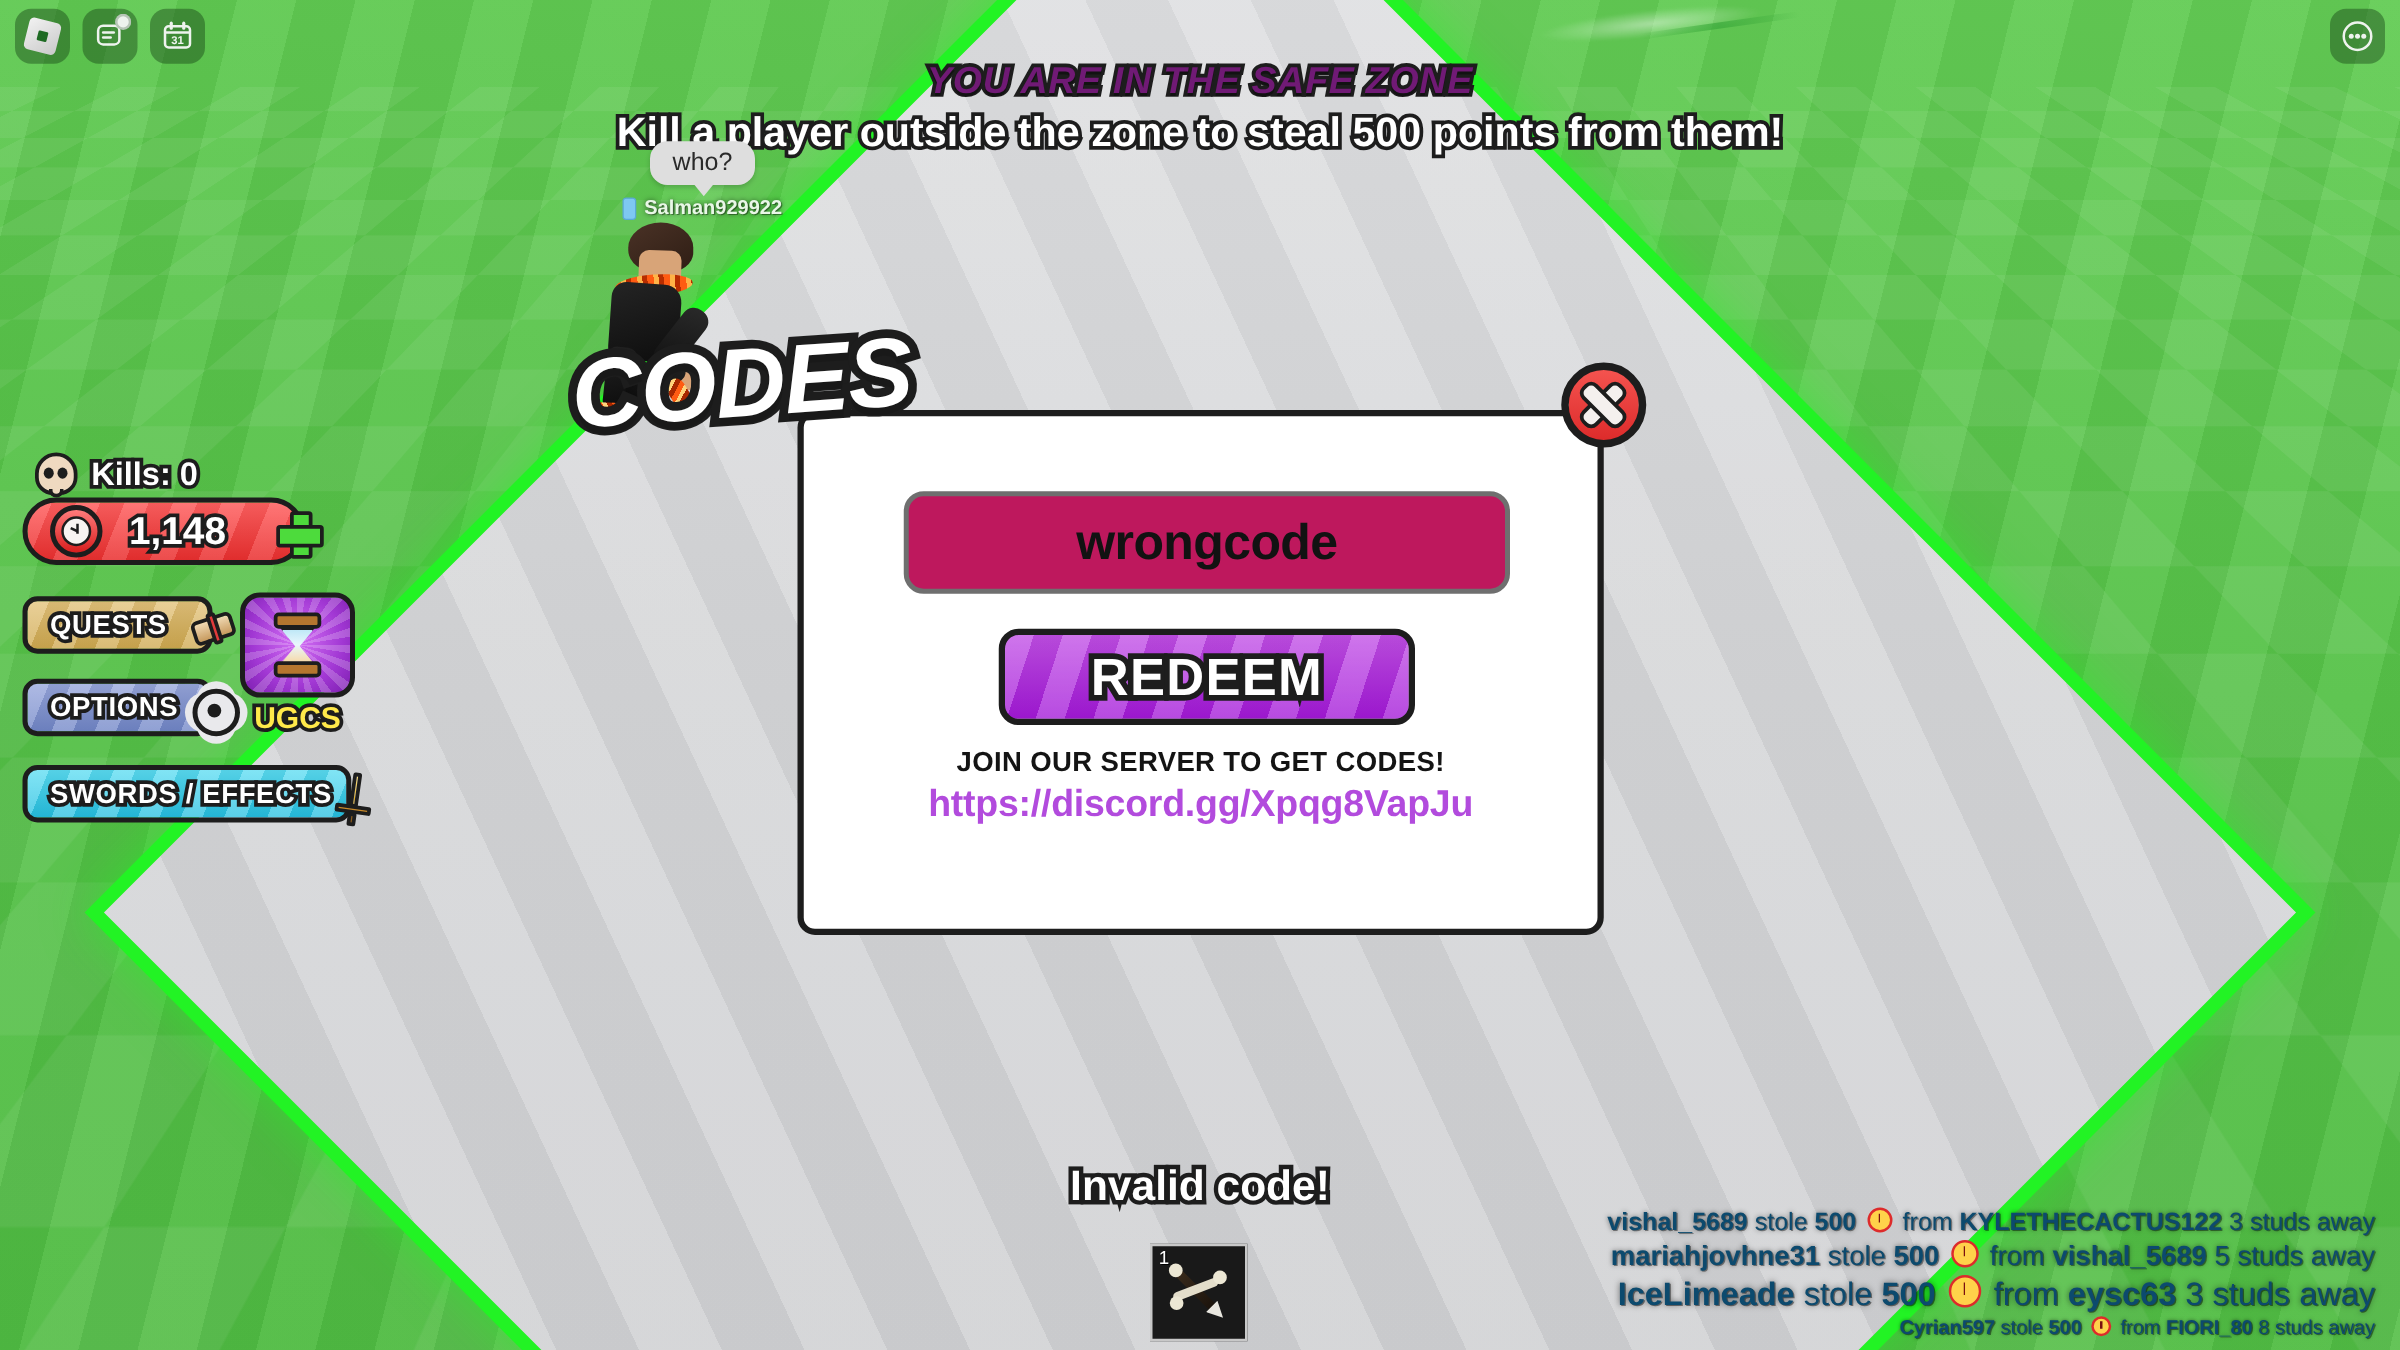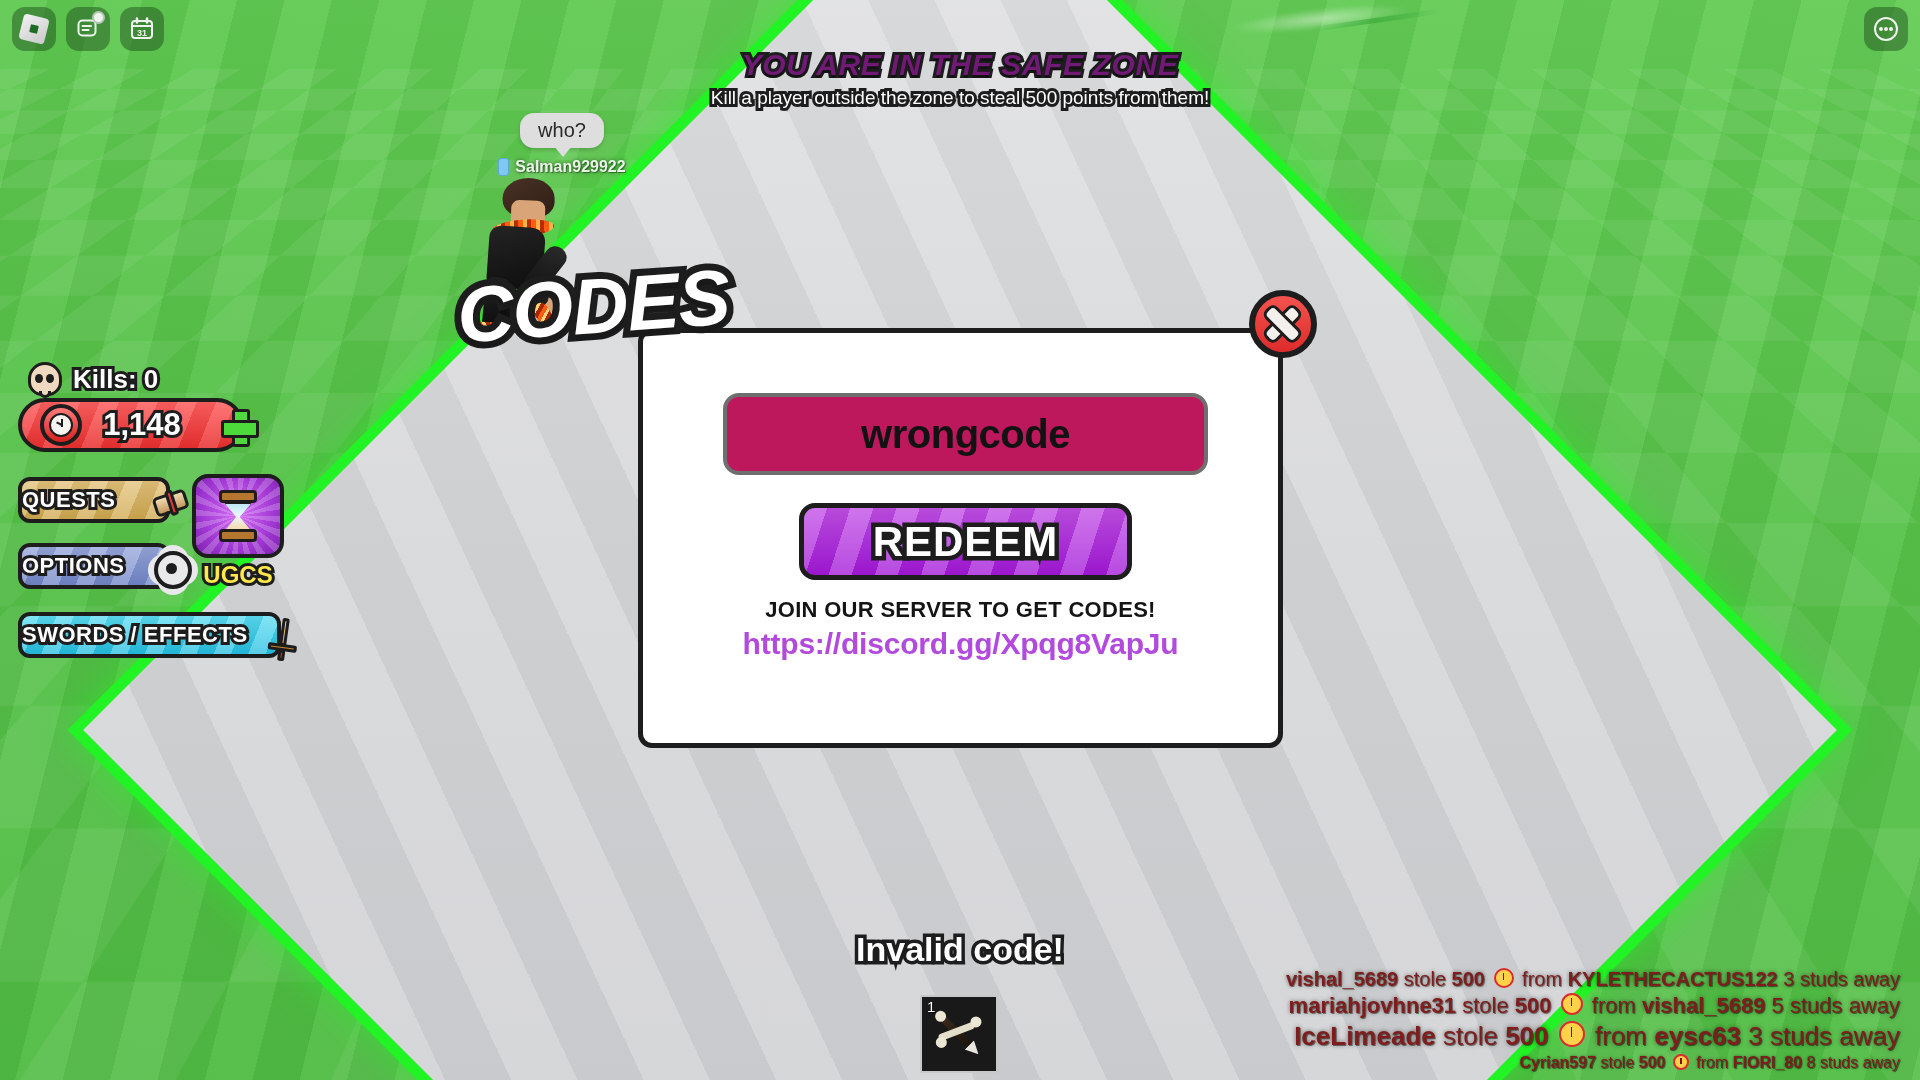--- a/index.html
+++ b/index.html
@@ -91,21 +91,21 @@
     pointer-events:none;
   }
   #safe-banner .line1{
     font-size:30px; font-weight:bold; font-style:italic; letter-spacing:.6px;
     color:#701a75;
     -webkit-text-stroke:6px #1d1d1d; paint-order:stroke fill;
     text-shadow:0 3px 0 rgba(0,0,0,.35);
   }
   #safe-banner .line2{
     margin-top:5px;
-    font-size:19px; font-weight:normal; color:#ffffff;
+    font-size:33px; font-weight:bold; color:#ffffff;
     -webkit-text-stroke:6px #1d1d1d; paint-order:stroke fill;
   }
 
   
   #nametag{ position:absolute; left:452px; top:113px; width:220px; text-align:center; }
   .bubble{
     display:inline-block; position:relative;
     background:#dedede; border-radius:14px; padding:6px 18px;
     color:#2a2a2a; font-size:20px;
     box-shadow:0 2px 4px rgba(0,0,0,.18);
@@ -195,21 +195,21 @@
     width:32px;height:32px;
   }
   .plus-ico::before,.plus-ico::after{
     content:""; position:absolute; background:#4ddb3c; border:3px solid #1d1d1d; border-radius:3px;
   }
   .plus-ico::before{ left:11px; top:0; width:12px; height:32px; }
   .plus-ico::after{ left:0; top:11px; width:32px; height:12px; }
 
   .hud-btn{
     position:absolute; height:46px; border-radius:12px; border:4px solid #1d1d1d;
-    display:flex; align-items:center; 
+    display:flex; align-items:center; padding-left:18px;
   }
   .hud-btn span{
     font-size:22px; font-weight:bold; color:#fff;
     -webkit-text-stroke:6px #1d1d1d; paint-order:stroke fill; letter-spacing:.5px;
   }
   #btn-quests{
     left:18px; top:477px; width:152px;
     background:repeating-linear-gradient(112deg, rgba(255,255,255,.22) 0 16px, rgba(0,0,0,.05) 16px 32px), linear-gradient(180deg,#e3c27a,#cfa94f);
   }
   #btn-options{
@@ -347,21 +347,21 @@
      background:#e3ddca; border-radius:4px; transform:rotate(24deg);}
   .bone-sword .knob{ position:absolute; width:11px;height:11px;background:#ece7d4;border-radius:50%;}
   .bone-sword .k1{ left:5px;top:17px;} .bone-sword .k2{ left:44px;top:27px;}
   .bone-sword .k3{ left:23px;top:-2px;}
 
   
   #killfeed{
     position:absolute; right:20px; bottom:8px; text-align:right;
     display:flex; flex-direction:column; align-items:flex-end; gap:2px;
   }
-  .feed-row{ white-space:nowrap; color:#7f1d1d; }
+  .feed-row{ white-space:nowrap; color:#0c4a6e; }
   .feed-row .nm{ font-weight:bold; }
   .feed-row .amt{ font-weight:bold; }
   .feed-row .mini-clock{
     display:inline-block; width:1em;height:1em; border-radius:50%;
     background:#ffd24a; border:2px solid #dd2b2b; vertical-align:-2px; margin:0 3px;
     position:relative;
   }
   .feed-row .mini-clock::after{
     content:"";position:absolute;left:45%;top:18%;width:1.5px;height:45%;background:#7a1010;
   }

